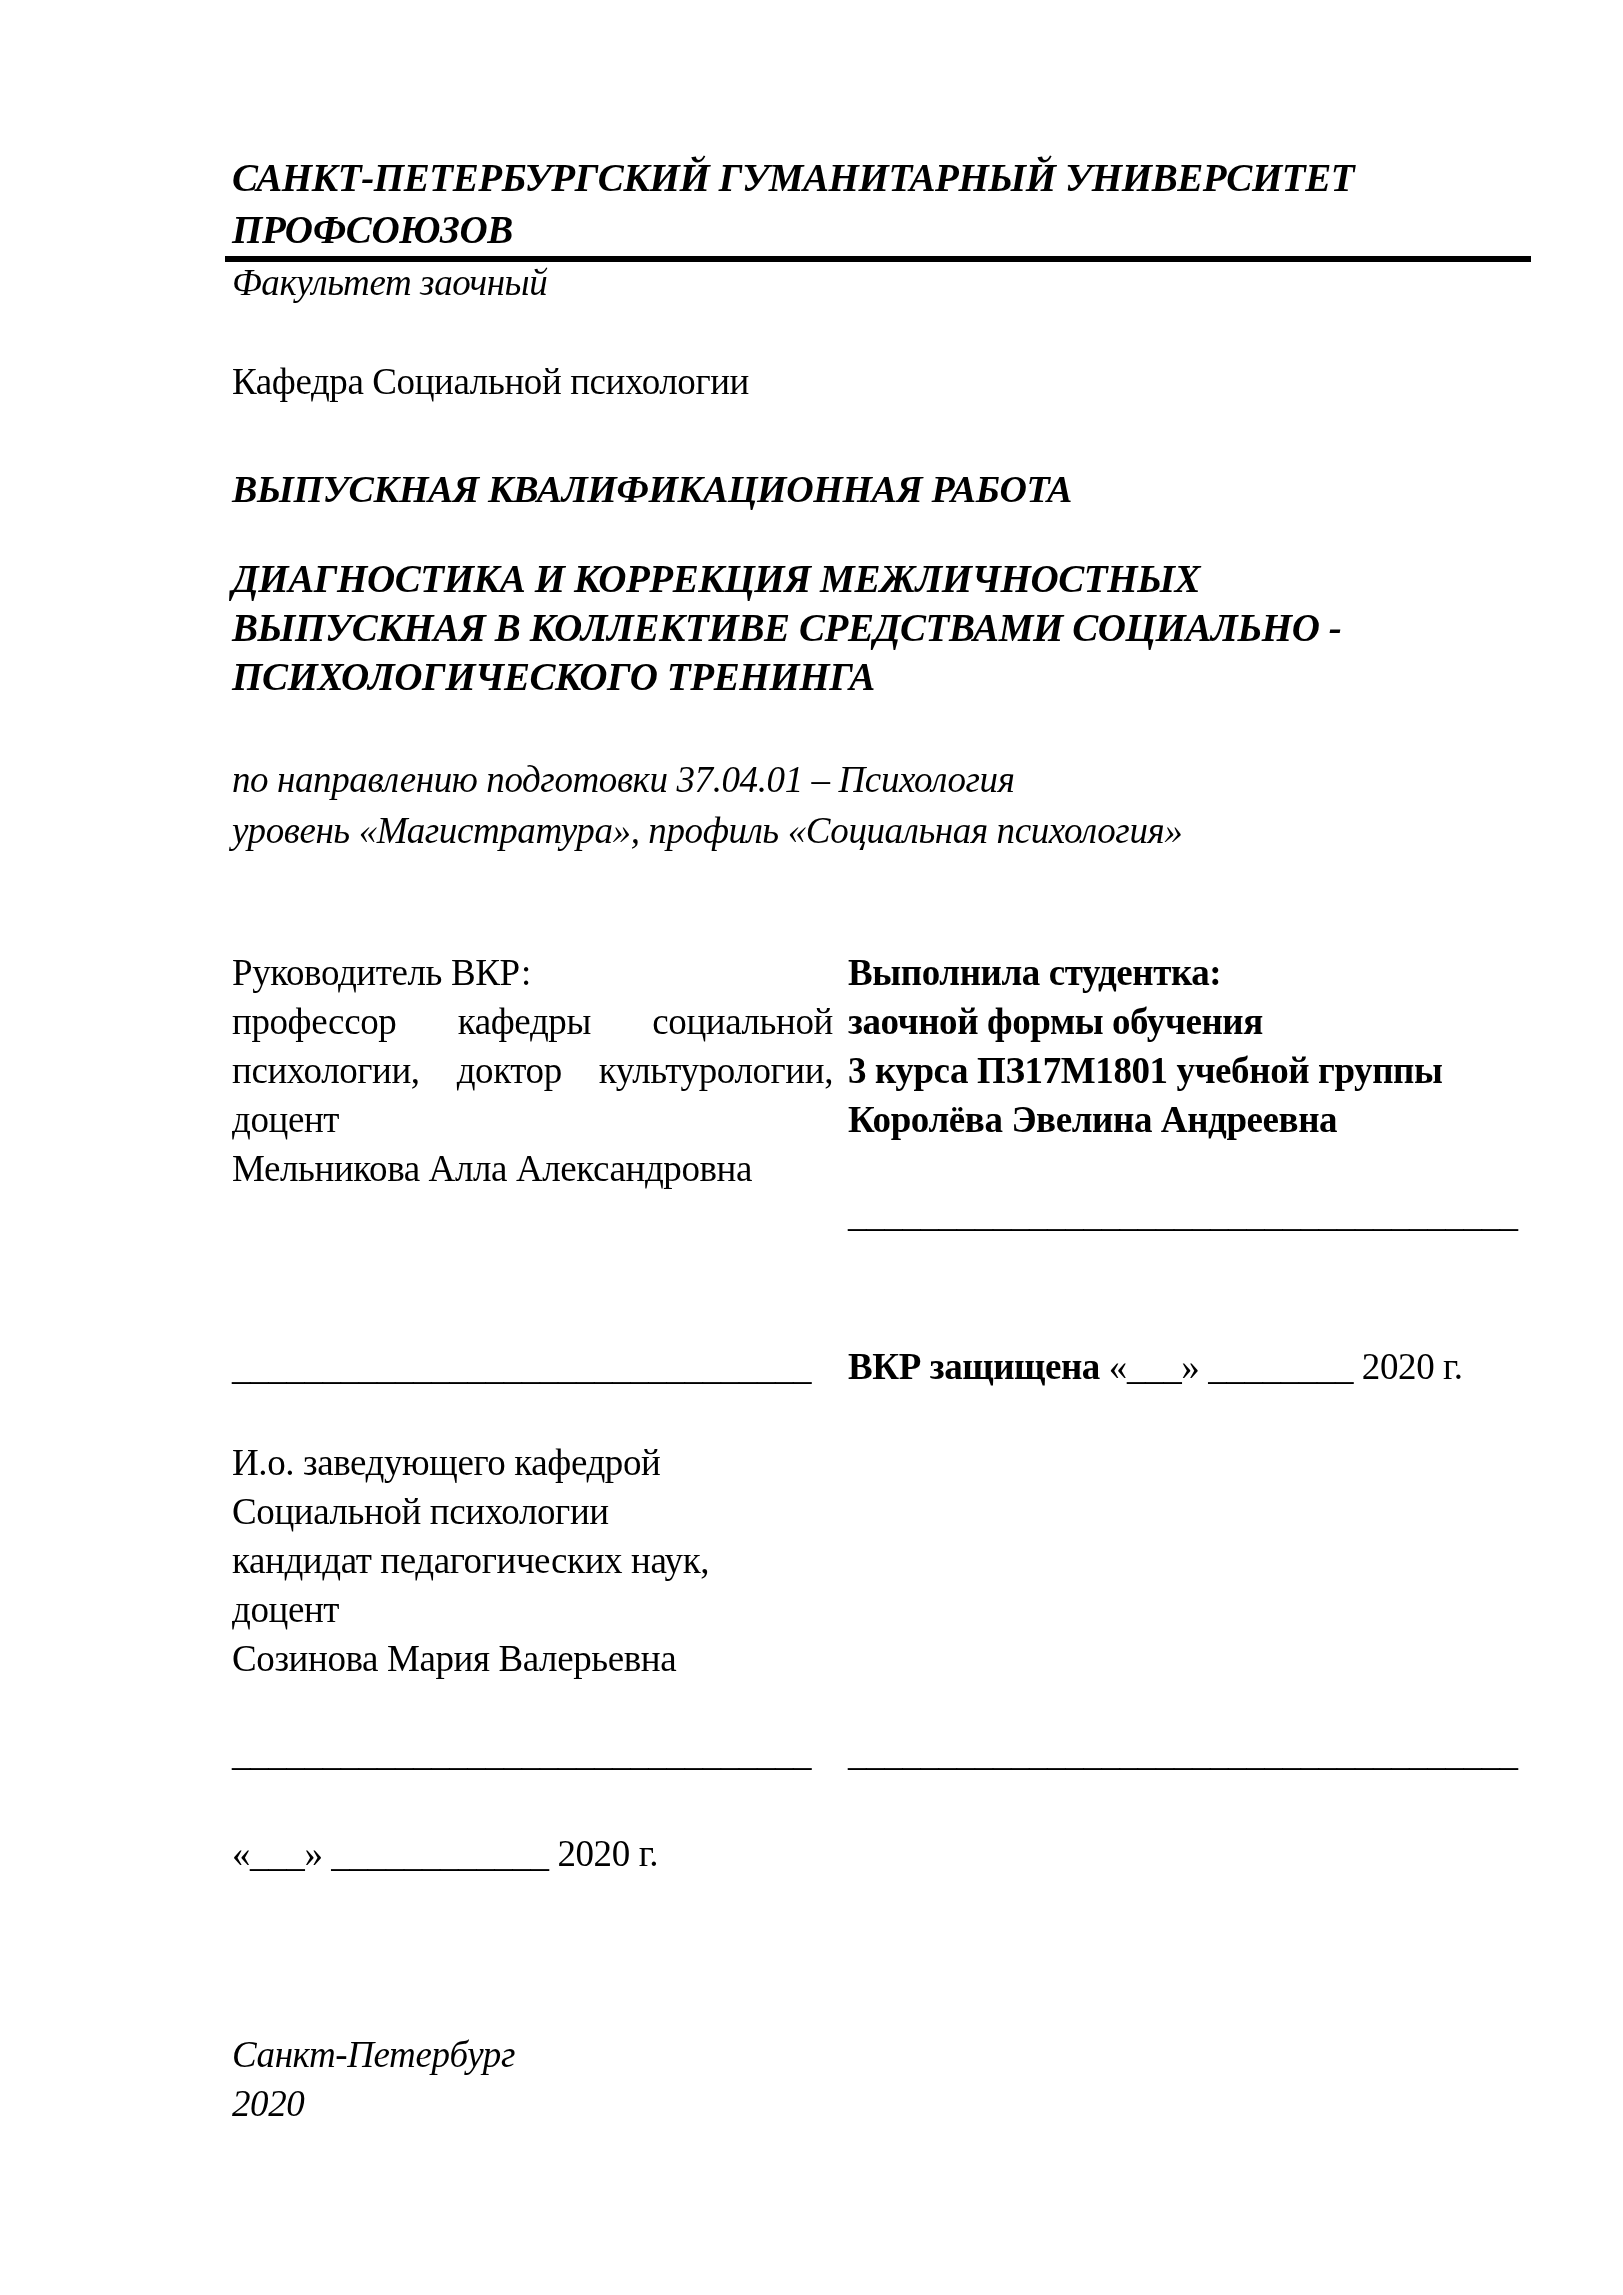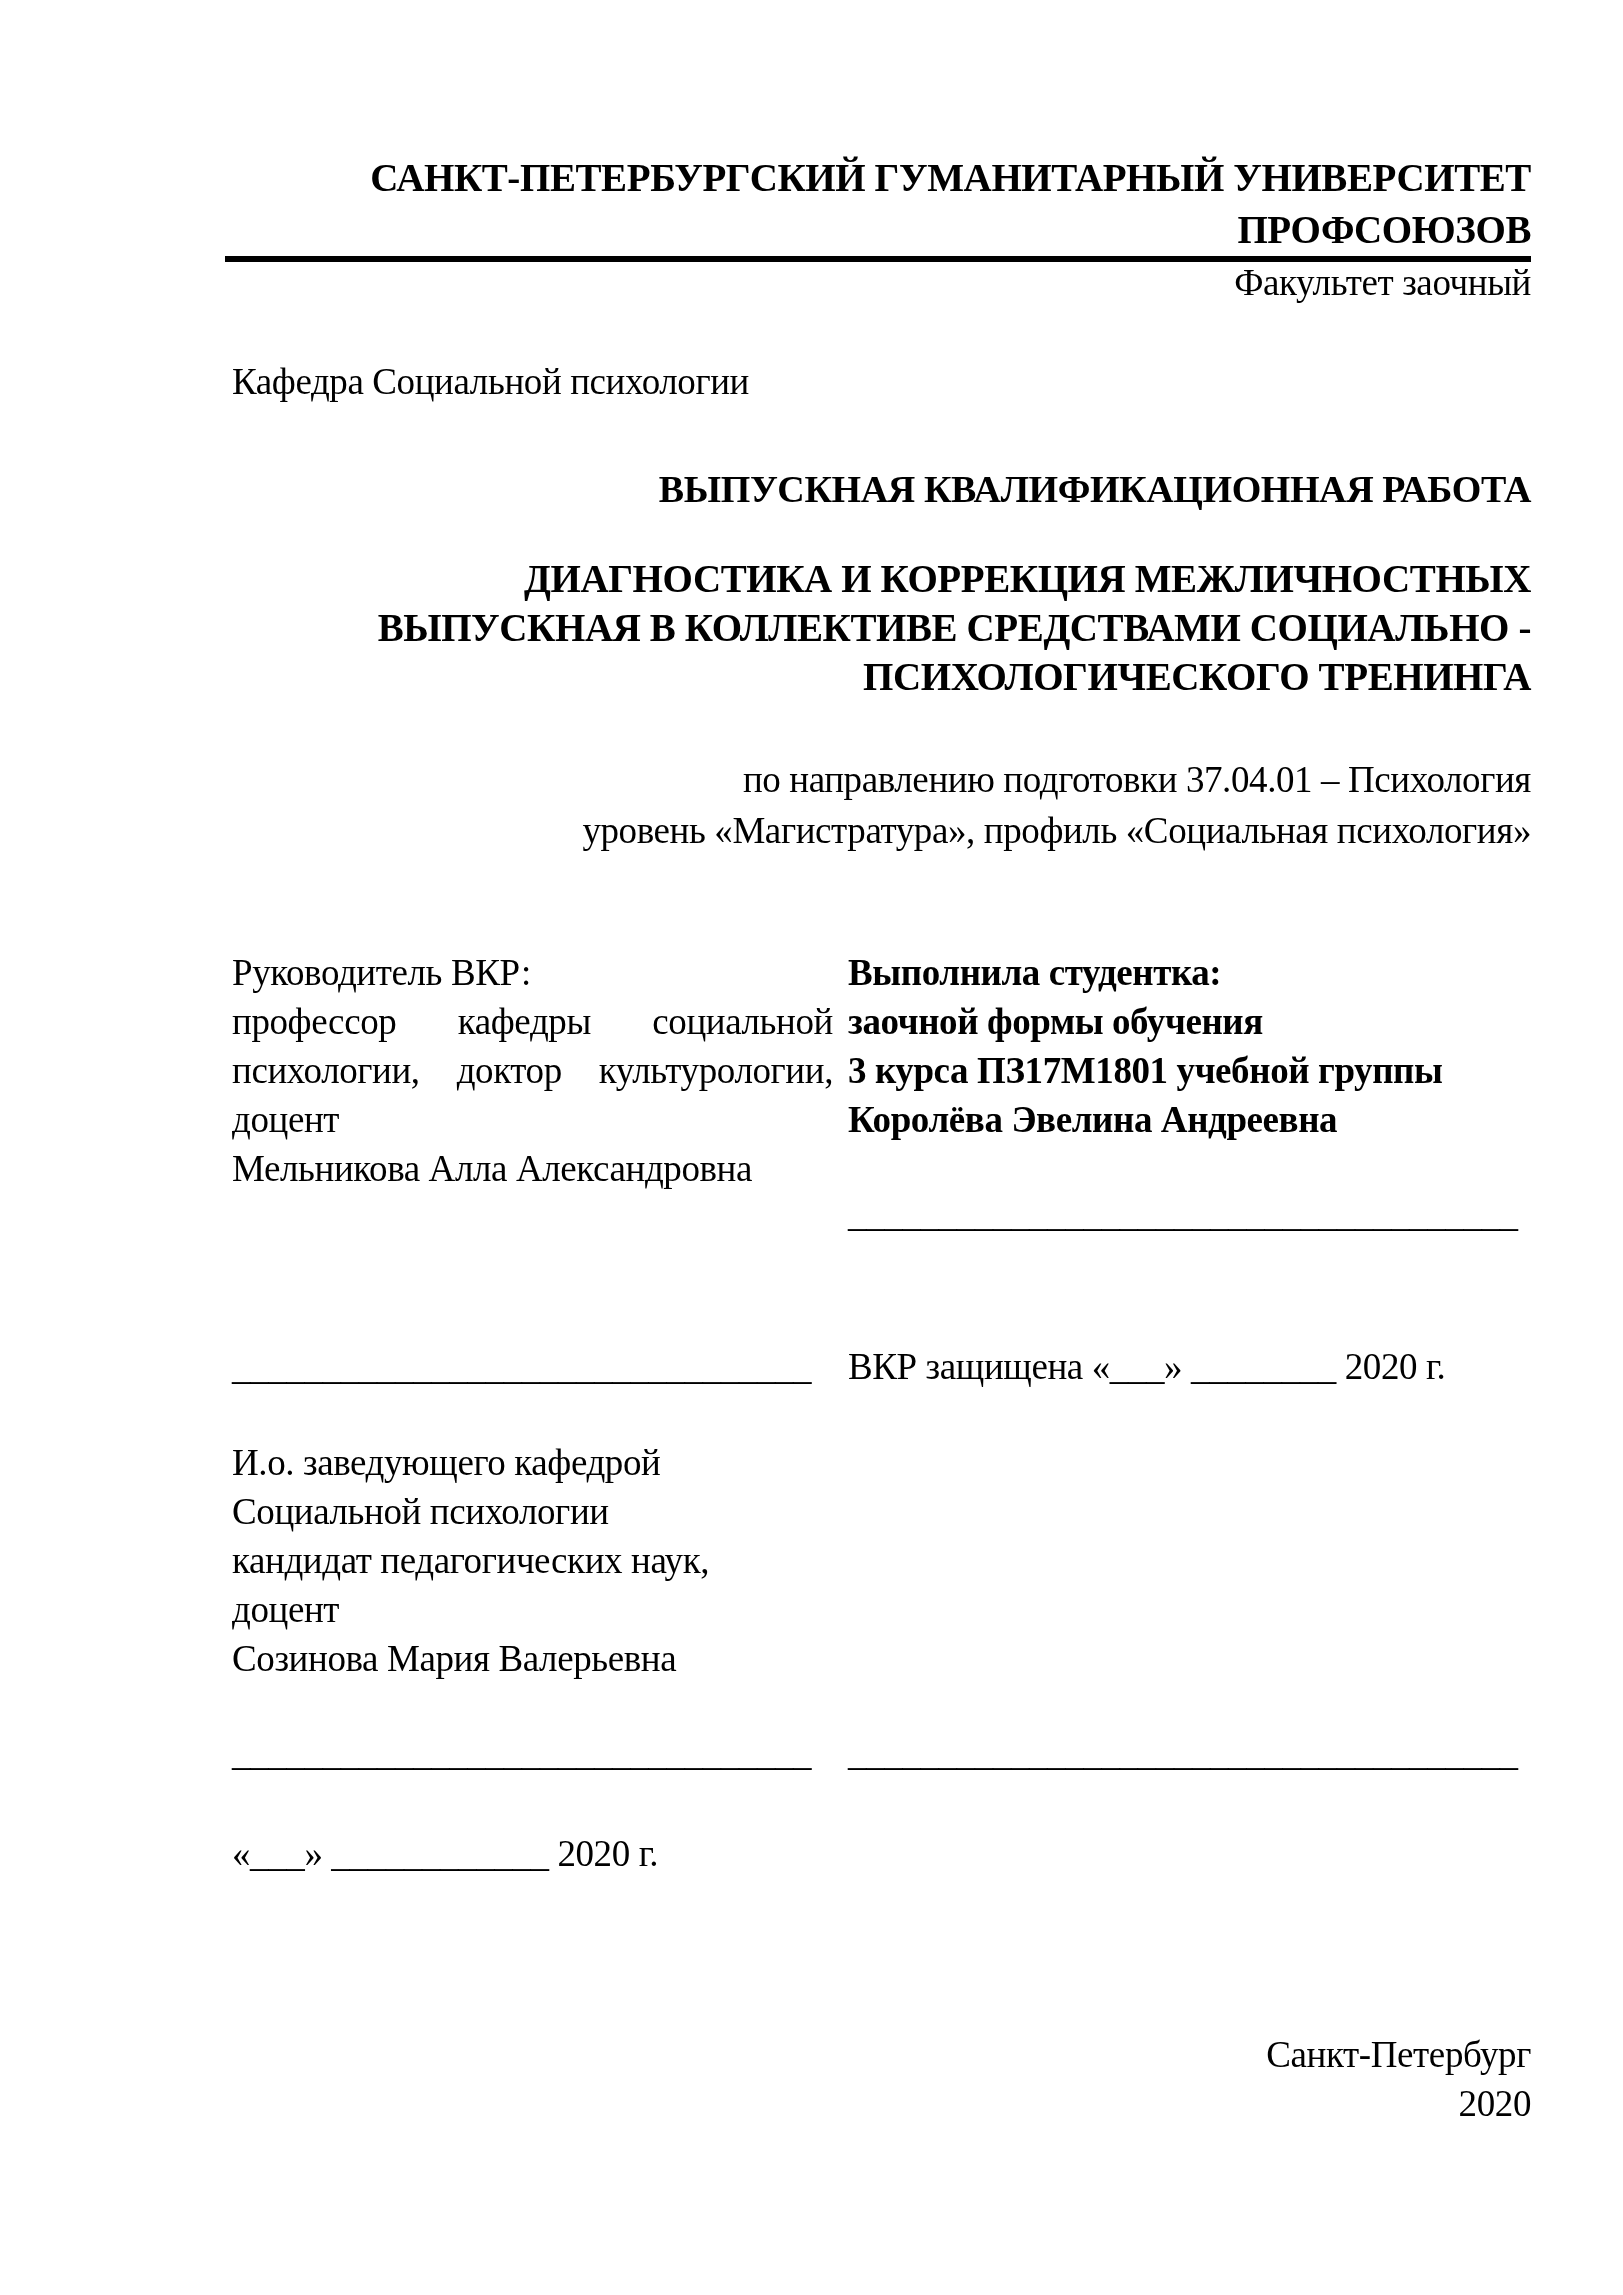--- a/index.html
+++ b/index.html
@@ -9,26 +9,26 @@
     background:#ffffff;
     color:#000000;
     font-family:"Liberation Serif","DejaVu Serif",serif;
     overflow:hidden;
   }
   .abs{position:absolute;}
   .body-text{font-size:37px;line-height:49px;letter-spacing:-0.4px;}
   .hdr{font-size:39px;line-height:52px;font-weight:bold;letter-spacing:-0.4px;}
   .work-type{font-size:38px;line-height:49px;font-weight:bold;letter-spacing:-0.4px;}
   .title-text{font-size:39px;line-height:49px;font-weight:bold;letter-spacing:-0.4px;}
-  .center{text-align:right;}
+  .center{text-align:left;font-style:italic;}
   .right{text-align:left;}
   .just{text-align:justify;text-align-last:justify;}
   .rule{background:#000000;}
   .lh62{line-height:49px;}
-  .bold{font-weight:normal;}
+  .bold{font-weight:bold;}
   .nowrap{white-space:nowrap;}
 </style>
 </head>
 <body>
 
 <div class="page">
 
   <div class="abs hdr center nowrap" style="left:232px;top:152px;width:1299px;">
     <div>САНКТ-ПЕТЕРБУРГСКИЙ ГУМАНИТАРНЫЙ УНИВЕРСИТЕТ</div>
     <div>ПРОФСОЮЗОВ</div>

